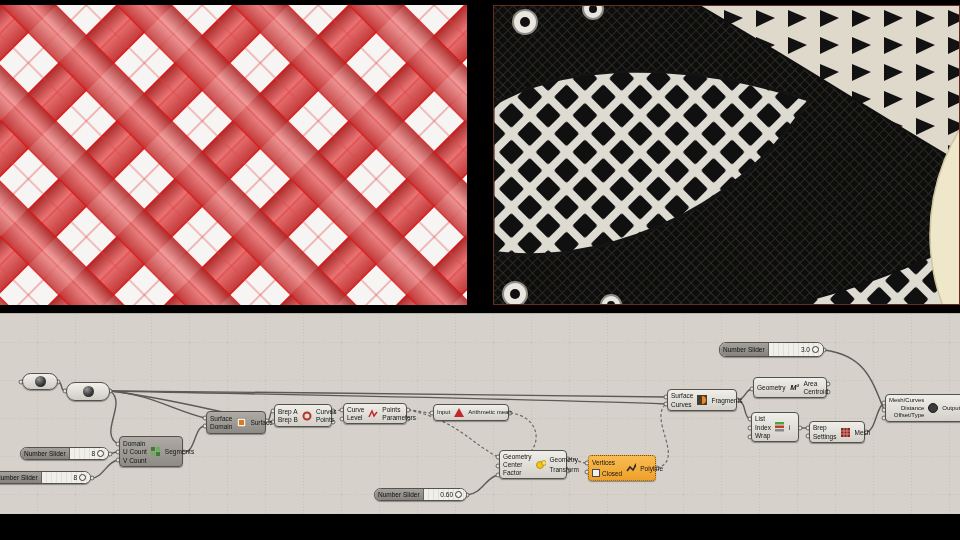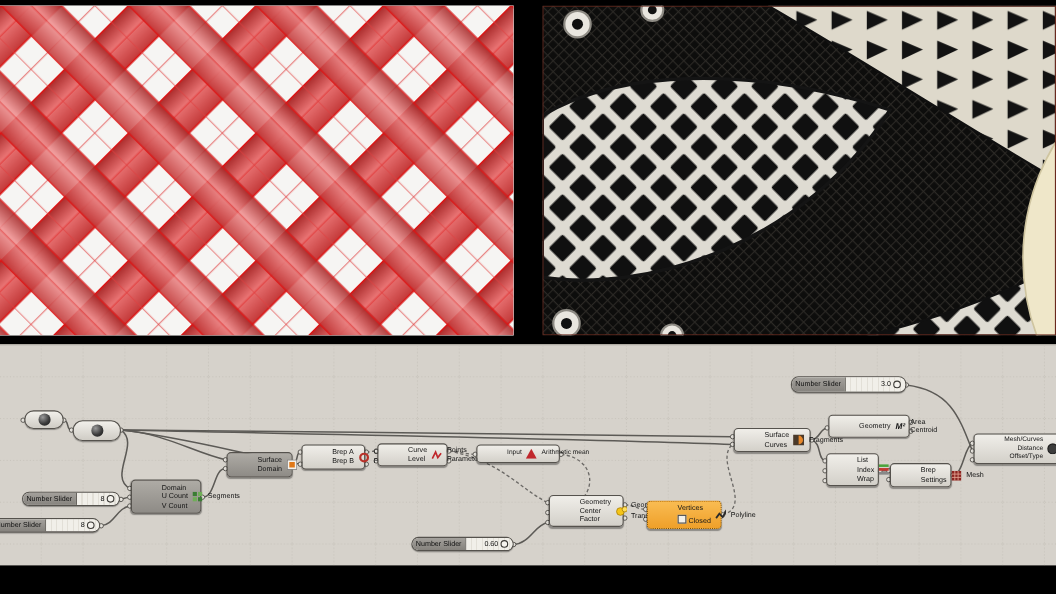--- a/index.html
+++ b/index.html
@@ -11,21 +11,21 @@
   #gh-canvas{left:0;top:313px;width:960px;height:200px;background:#d6d2cb;border-top:1px solid #b9b5ad;}
   #wires{position:absolute;left:0;top:0;width:960px;height:200px;}
   .wire{fill:none;stroke:#5c5a56;stroke-width:1.4;}
   .dash{fill:none;stroke:#6b6966;stroke-width:1.2;stroke-dasharray:3 2.2;}
   .bump{fill:#e6e3dd;stroke:#4c4a46;stroke-width:.8;}
   
   .comp{position:absolute;display:flex;align-items:stretch;
         background:linear-gradient(180deg,#f0eee9,#d3d0c9);
         border:1px solid #55524d;border-radius:4px;
         box-shadow:0 1px 1px rgba(0,0,0,.35);
-        font-size:6.5px;line-height:7px;color:#151515;box-sizing:border-box;padding-left:24px;}
+        font-size:6.5px;line-height:7px;color:#151515;box-sizing:border-box;}
   .comp.dark{background:linear-gradient(180deg,#aeaba5,#8e8b86);}
   .comp.warn{background:linear-gradient(180deg,#f9bc52,#efa02a);border:1px dotted #7e4e00;}
   .in-col,.out-col{display:flex;flex-direction:column;justify-content:space-evenly;
         padding:1px 3px;white-space:nowrap;}
   .out-col{align-items:flex-start;}
   .in-col.right{align-items:flex-end;text-align:right;}
   .icon-col{display:flex;align-items:center;justify-content:center;padding:0 1px;min-width:10px;}
   .param{position:absolute;display:flex;align-items:center;justify-content:center;
         background:linear-gradient(180deg,#f2f0eb,#cfccc5);border:1px solid #55524d;
         border-radius:9px;box-shadow:0 1px 1px rgba(0,0,0,.35);box-sizing:border-box;}

